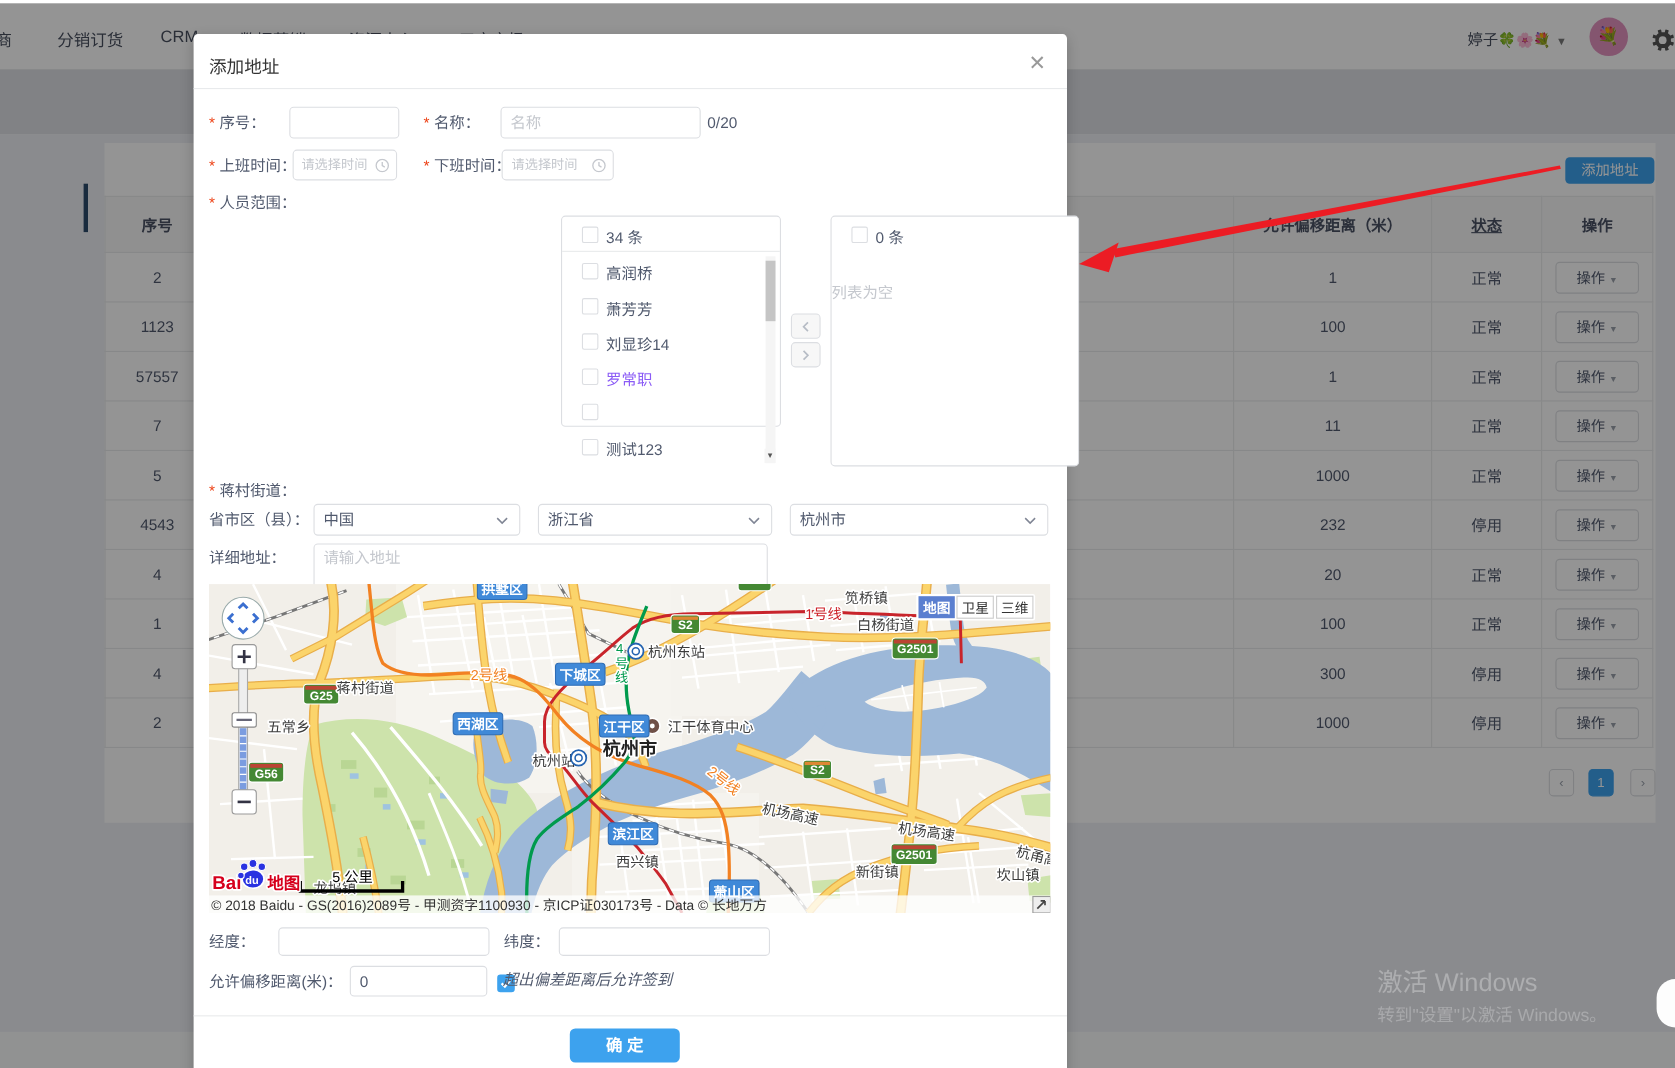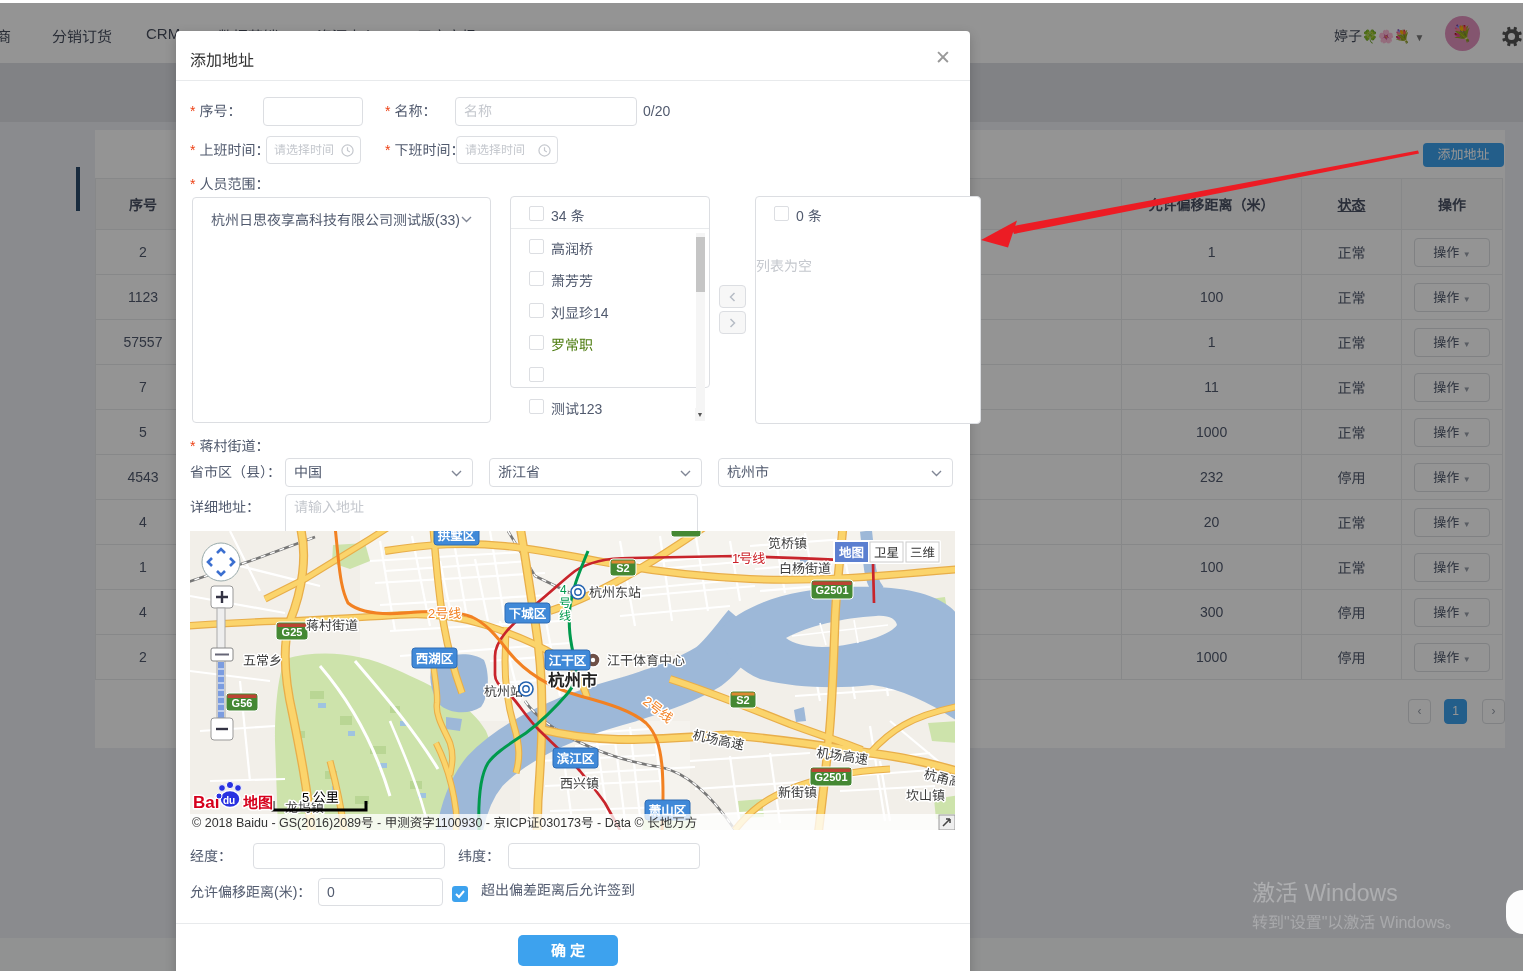--- a/index.html
+++ b/index.html
@@ -178,39 +178,33 @@
   <div class="lbl req" style="left:209px;top:105px;line-height:28px;">下班时间：</div>
   <div class="ipt ph" style="left:280px;top:105px;width:102px;height:28px;line-height:26px;padding-left:8px;font-size:12px;">请选择时间
     <svg style="position:absolute;right:6px;top:7px;" width="13" height="13" viewBox="0 0 14 14">
         <circle cx="7" cy="7" r="6" fill="none" stroke="#c5c8ce" stroke-width="1.3"></circle>
         <path d="M7 3.5 L7 7 L9.5 8.5" fill="none" stroke="#c5c8ce" stroke-width="1.3"></path>
       </svg>
   </div>
 
   <div class="lbl req" style="left:14px;top:142px;">人员范围：</div>
 
-  <div class="panel" style="left:16px;top:166px;width:299px;height:226px;">
-    <span style="position:absolute;left:18px;top:11px;font-size:14px;color:#515a6e;">杭州日思夜享高科技有限公司测试版(33)</span>
-    <svg style="position:absolute;left:268px;top:18px;" width="11" height="7" viewBox="0 0 11 7">
-        <path d="M1 1 L5.5 5.5 L10 1" fill="none" stroke="#808695" stroke-width="1.4"></path>
-      </svg>
-  </div>
 
   <div class="panel" style="left:334px;top:165px;width:200px;height:192px;">
     <div style="position:absolute;left:0;top:0;width:198px;height:32px;border-bottom:1px solid #e8eaec;"></div>
     <div class="cb" style="left:18px;top:9px;"></div>
     <span style="position:absolute;left:40px;top:8px;font-size:14px;color:#515a6e;">34 条</span>
     <div class="cb" style="left:18px;top:42px;"></div>
       <span style="position:absolute;left:40px;top:41px;font-size:14px;color:#515a6e;">高润桥</span>
     <div class="cb" style="left:18px;top:74px;"></div>
       <span style="position:absolute;left:40px;top:73px;font-size:14px;color:#515a6e;">萧芳芳</span>
     <div class="cb" style="left:18px;top:106px;"></div>
       <span style="position:absolute;left:40px;top:105px;font-size:14px;color:#515a6e;">刘显珍14</span>
     <div class="cb" style="left:18px;top:138px;"></div>
-      <span style="position:absolute;left:40px;top:137px;font-size:14px;color:#4d7c0f;">罗常职</span>
+      <span style="position:absolute;left:40px;top:137px;font-size:14px;color:#8b5cf6;">罗常职</span>
     <div class="cb" style="left:18px;top:170px;"></div>
     <div class="cb" style="left:18px;top:202px;"></div>
       <span style="position:absolute;left:40px;top:201px;font-size:14px;color:#515a6e;">测试123</span>
     <div style="position:absolute;left:185px;top:36px;width:9px;height:188px;background:#f5f5f5;"></div>
     <div style="position:absolute;left:185px;top:40px;width:9px;height:55px;background:#c5c5c5;"></div>
     <div style="position:absolute;left:184px;top:211px;width:10px;height:13px;background:#f5f5f5;text-align:center;font-size:7px;color:#555;line-height:13px;">▼</div>
   </div>
 
   <div style="position:absolute;left:543px;top:254px;width:27px;height:23px;background:#f7f7f7;border:1px solid #dcdee2;border-radius:4px;text-align:center;">
     <svg style="margin-top:6px;" width="7" height="10" viewBox="0 0 7 10">
@@ -584,21 +578,21 @@
   <div class="lbl" style="left:282px;top:812px;line-height:26px;">纬度：</div>
   <div class="ipt" style="left:332px;top:812px;width:192px;height:26px;"></div>
 
   <div class="lbl" style="left:14px;top:847px;line-height:28px;">允许偏移距离(米)：</div>
   <div class="ipt" style="left:142px;top:847px;width:125px;height:28px;line-height:26px;padding-left:8px;">0</div>
   <div style="position:absolute;left:276px;top:855px;width:16px;height:16px;background:#3da2ee;border-radius:3px;">
     <svg width="16" height="16" viewBox="0 0 16 16">
         <path d="M4 8 L7 11 L12 5" fill="none" stroke="#fff" stroke-width="2"></path>
       </svg>
   </div>
-  <div class="lbl" style="left:305px;top:848px;">超出偏差距离后允许签到</div>
+  <div class="lbl" style="left:281px;top:848px;font-style:italic;">超出偏差距离后允许签到</div>
 
   <div style="position:absolute;left:0;top:892px;width:794px;height:1px;background:#e8eaec;"></div>
   <div style="position:absolute;left:342px;top:904px;width:100px;height:31px;background:#3da2ee;border-radius:5px;color:#fff;font-size:15px;font-weight:bold;text-align:center;line-height:31px;">确 定</div>
 </div>
 <div style="position:absolute;z-index:30;left:1506px;top:890px;width:34px;height:44px;border-radius:22px;background:#fdfdfd;"></div>
 <div id="winact">
     <div class="l1">激活 Windows</div>
     <div class="l2">转到"设置"以激活 Windows。</div>
   </div>
 <svg style="position:absolute;left:0;top:0;pointer-events:none;z-index:40;" width="1523" height="971" viewBox="0 0 1523 971">

